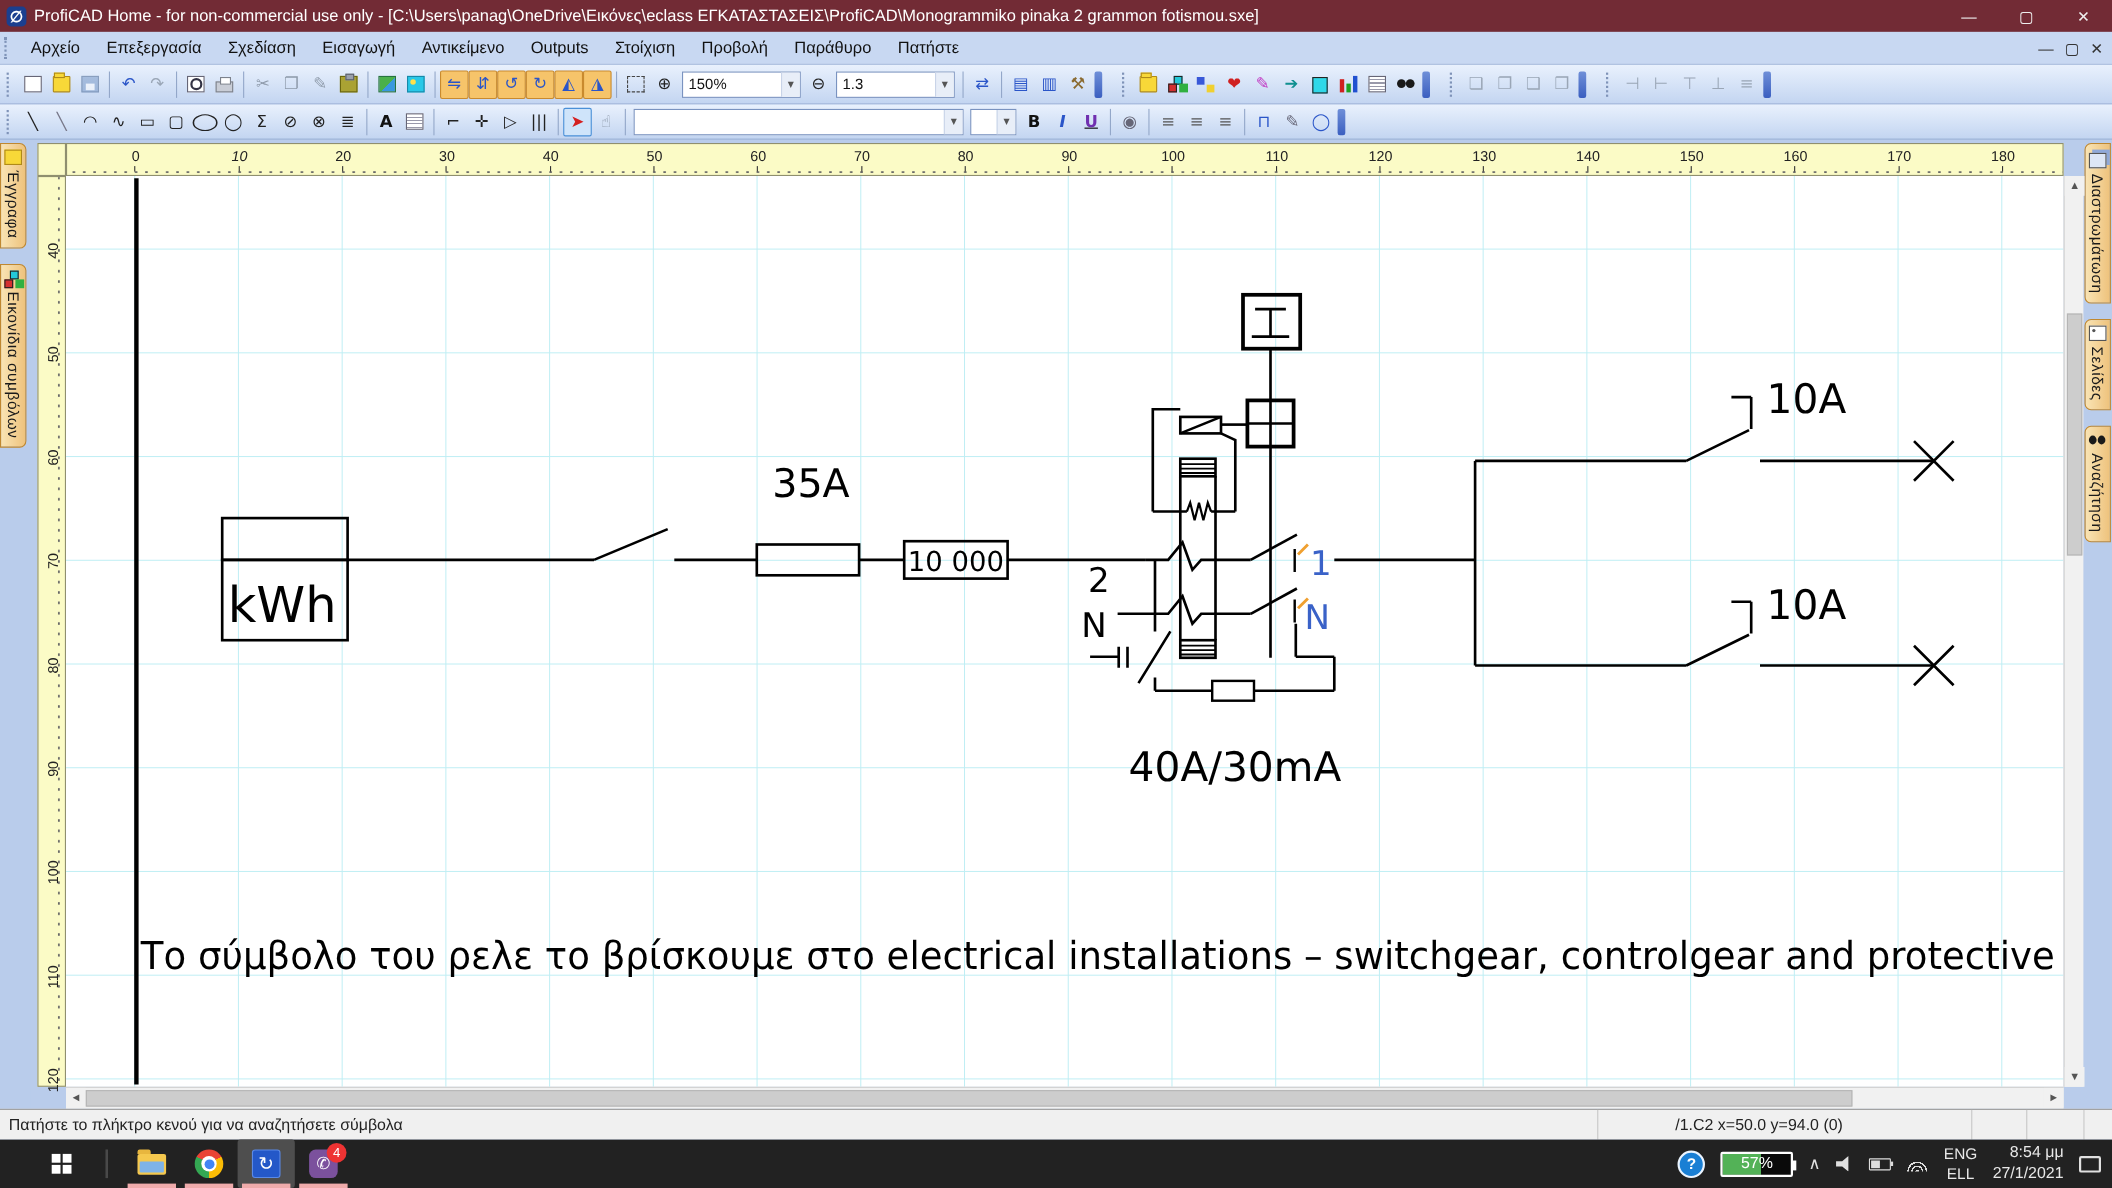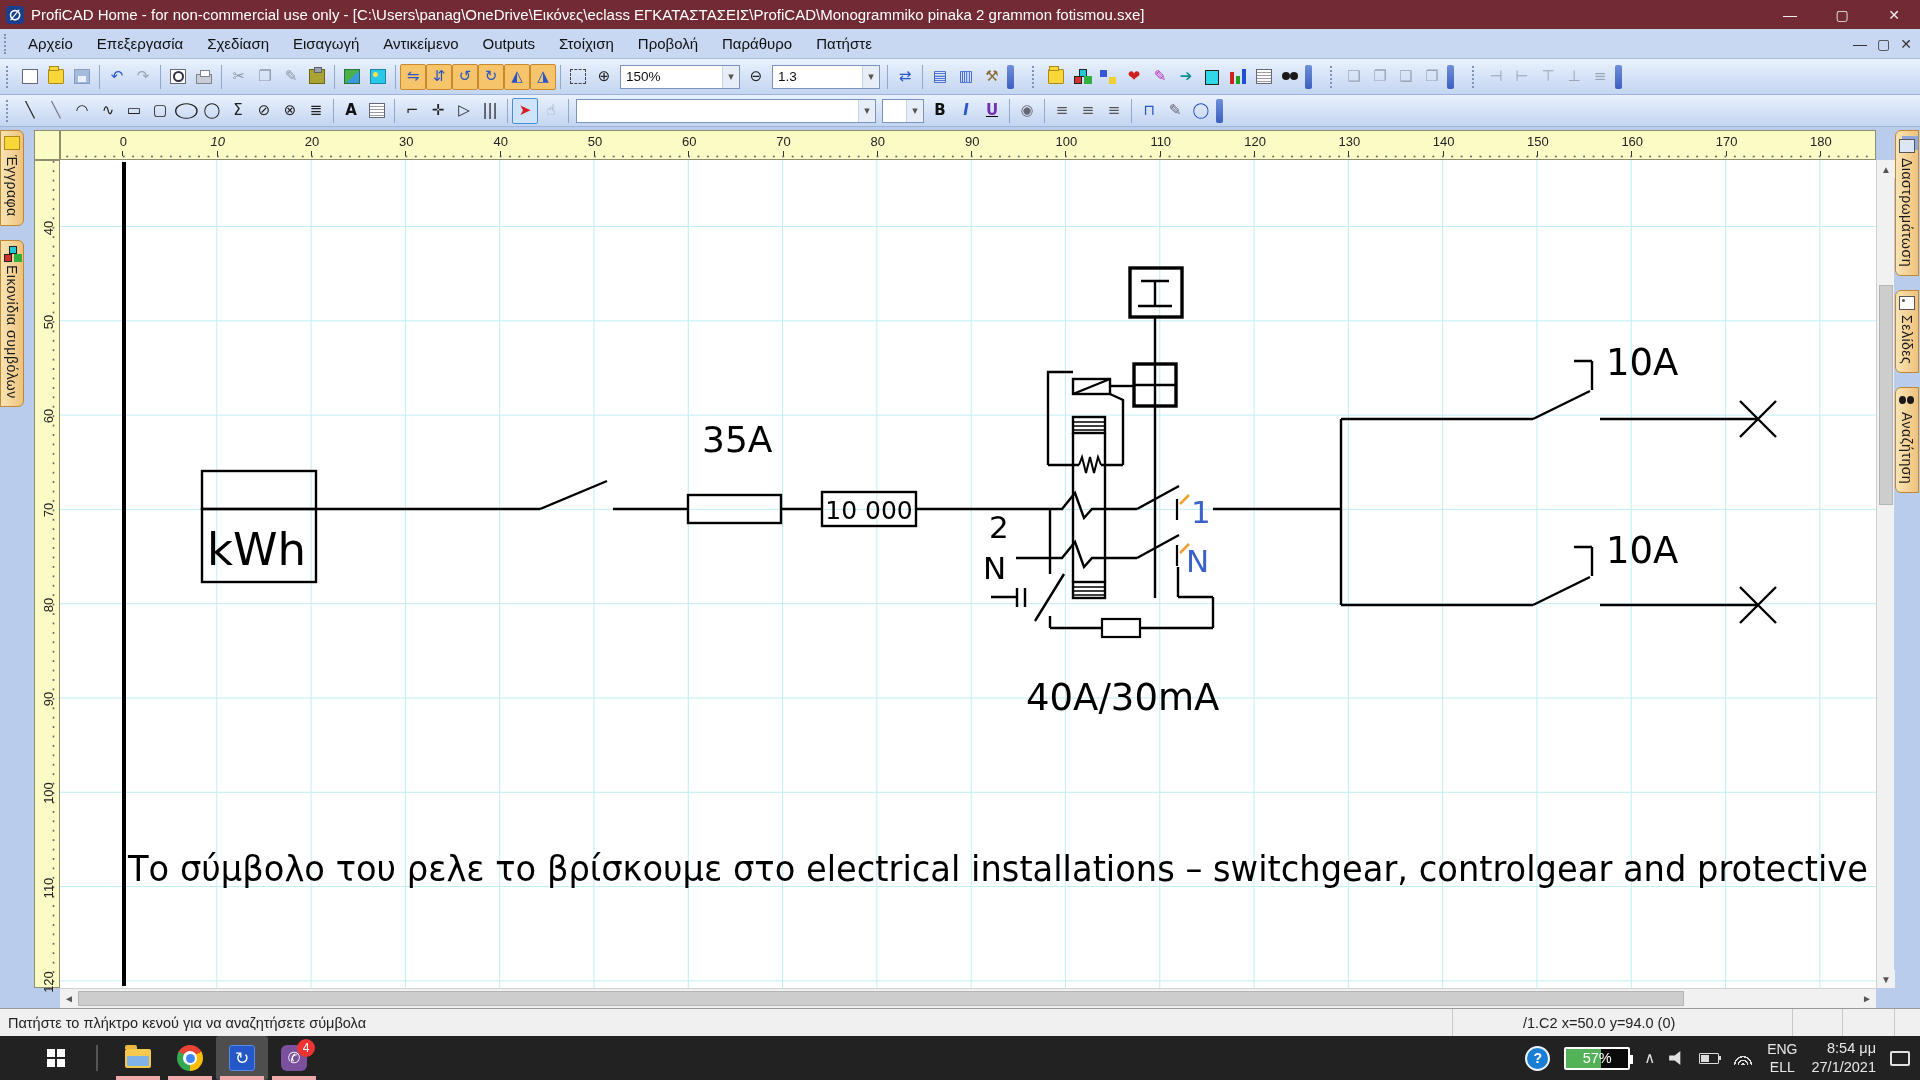--- a/index.html
+++ b/index.html
@@ -269,21 +269,21 @@
       <button class="tbtn ob">
         <span style="color: rgb(42, 85, 200);">◮</span>
       </button>
       <span class="tsep"></span>
       <button class="tbtn">
         <span class="mi i-marquee"></span>
       </button>
       <button class="tbtn">
         <span style="color: rgb(34, 34, 34);">⊕</span>
       </button>
-      <span class="combo" style="width: 120px;">
+      <span class="combo" style="width: 108px;">
         <span class="cval">150%</span>
         <span class="carr">▾</span>
       </span>
       <button class="tbtn">
         <span style="color: rgb(34, 34, 34);">⊖</span>
       </button>
       <span class="combo" style="width: 108px;">
         <span class="cval">1.3</span>
         <span class="carr">▾</span>
       </span>

